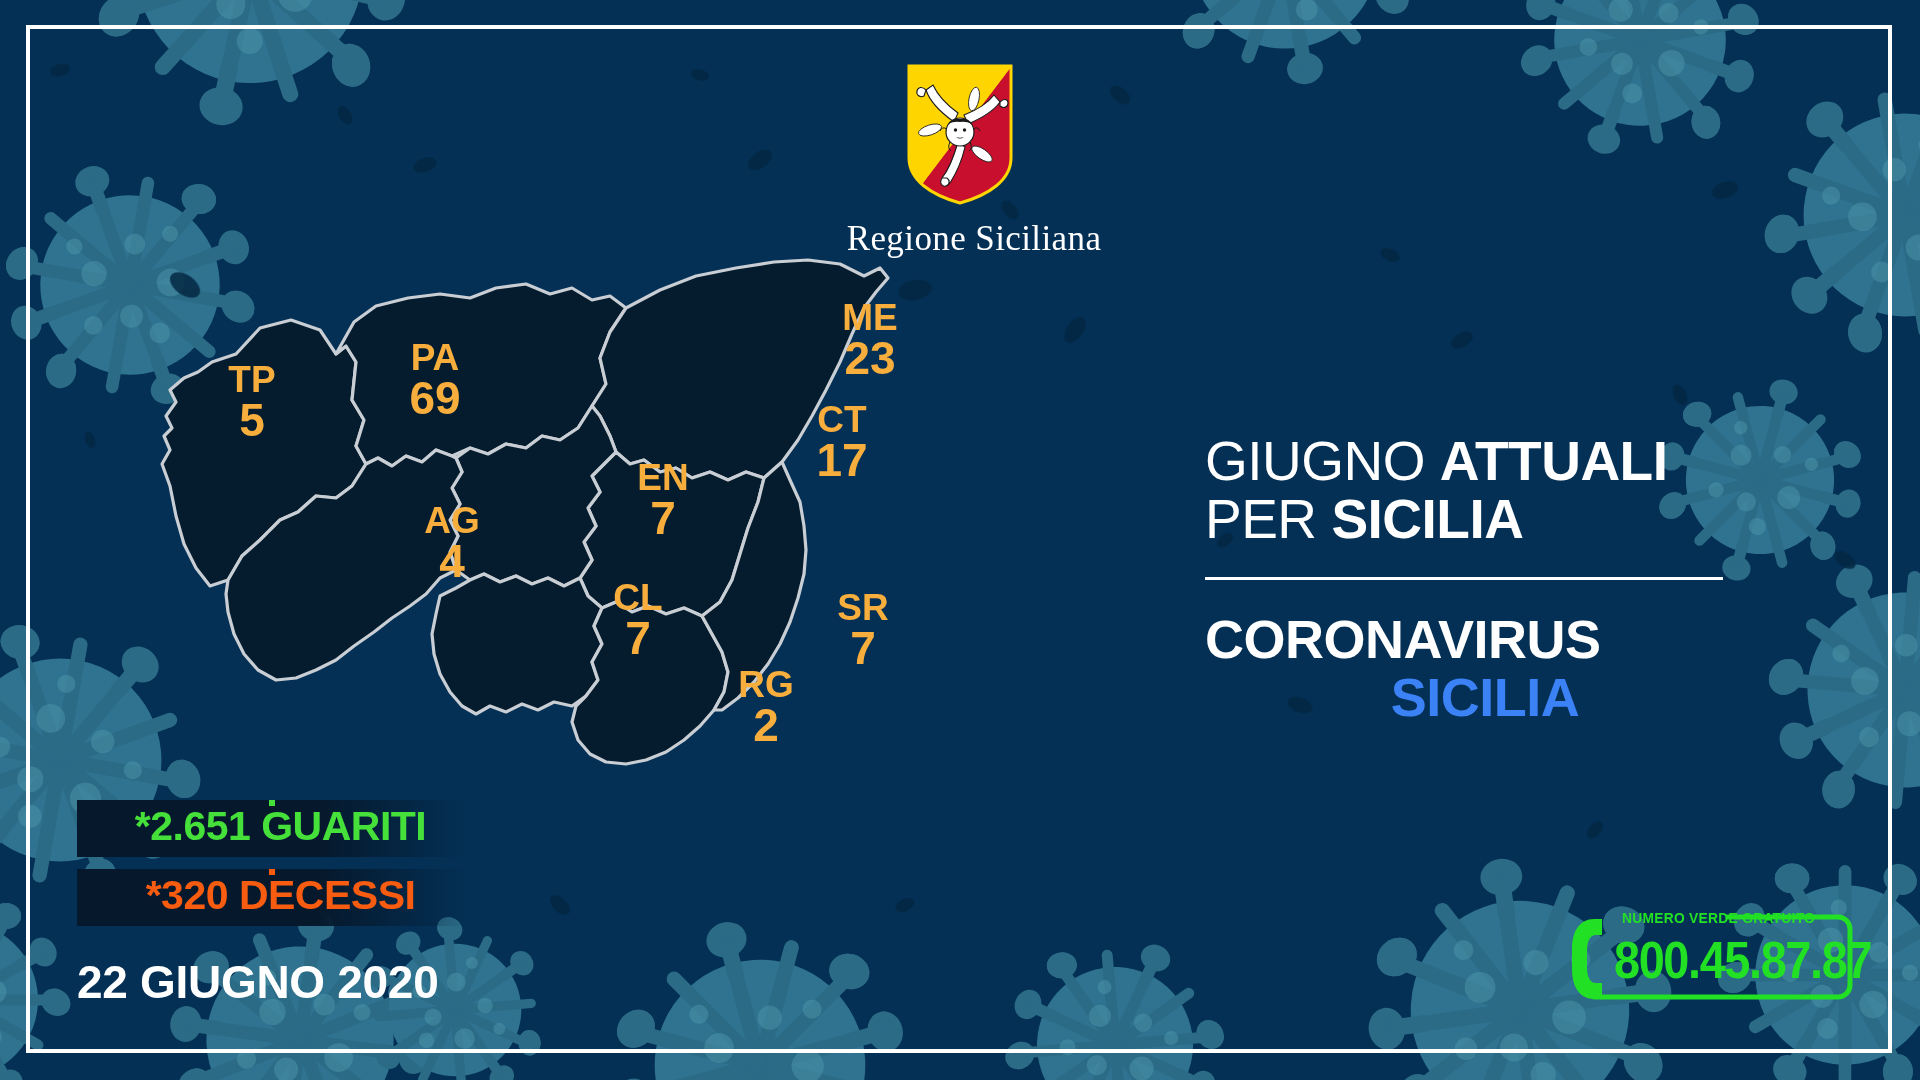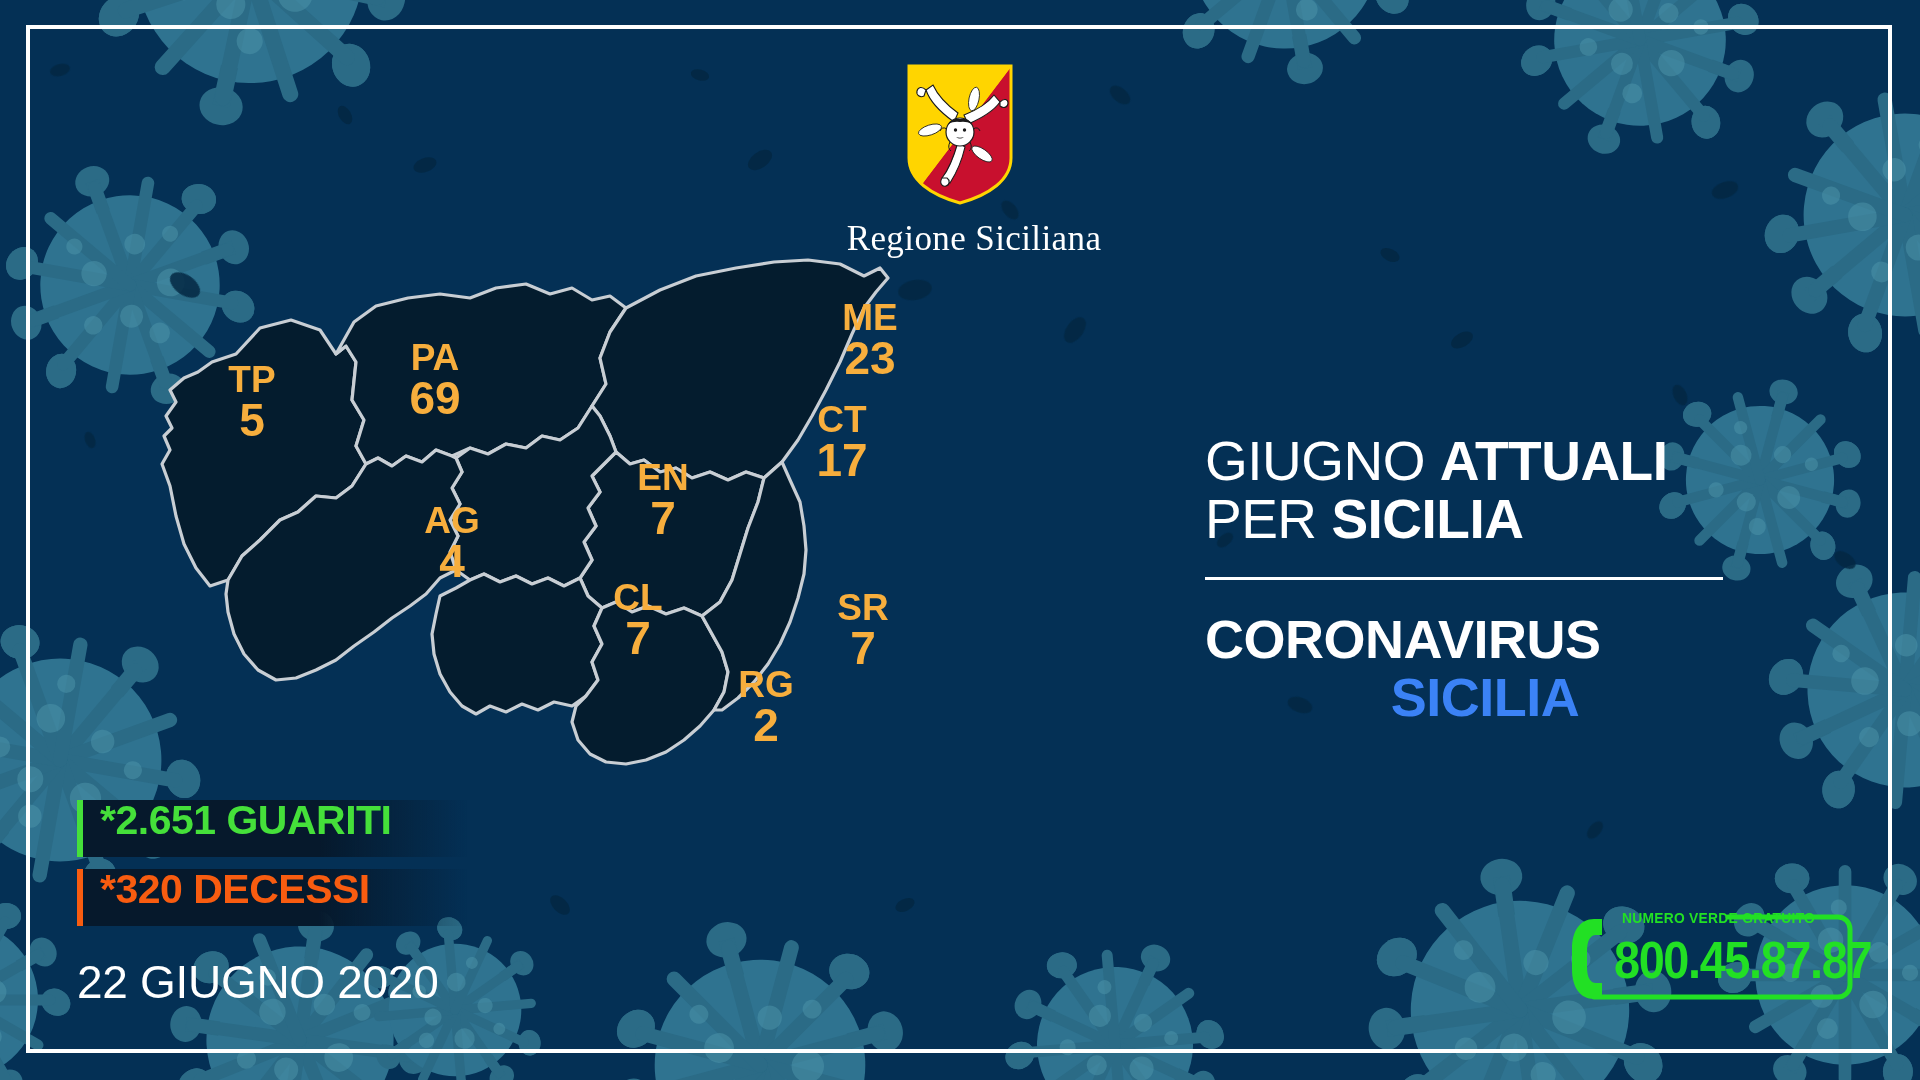--- a/index.html
+++ b/index.html
@@ -107,41 +107,42 @@
     letter-spacing: -0.5px;
     white-space: nowrap;
   }
   .sub-line.white { color: #ffffff; }
   .sub-line.gold  { color: #3b82f6; text-align: center; }
 
   
   #stats { position: absolute; left: 77px; top: 800px; }
   .stat-row {
     display: flex;
-    align-items: flex-start;
+    align-items: center;
     background: linear-gradient(90deg, #06192c 0%, #06192c 62%, rgba(6,25,44,0) 100%);
     height: 57px;
     width: 390px;
     margin-bottom: 12px;
+    flex-direction: column;
   }
   .stat-bar { width: 6px; height: 57px; flex: 0 0 6px; }
   .stat-text {
     font-size: 41px;
     font-weight: 800;
     letter-spacing: -0.5px;
     padding-left: 17px;
     line-height: 1;
     white-space: nowrap;
   }
   #date-line {
     position: absolute;
     left: 77px;
     top: 955px;
     font-size: 46px;
-    font-weight: 400;
+    font-weight: 700;
     color: #ffffff;
     letter-spacing: -0.3px;
     white-space: nowrap;
   }
 
   
   #greenbox {
     position: absolute;
     left: 1560px;
     top: 905px;

